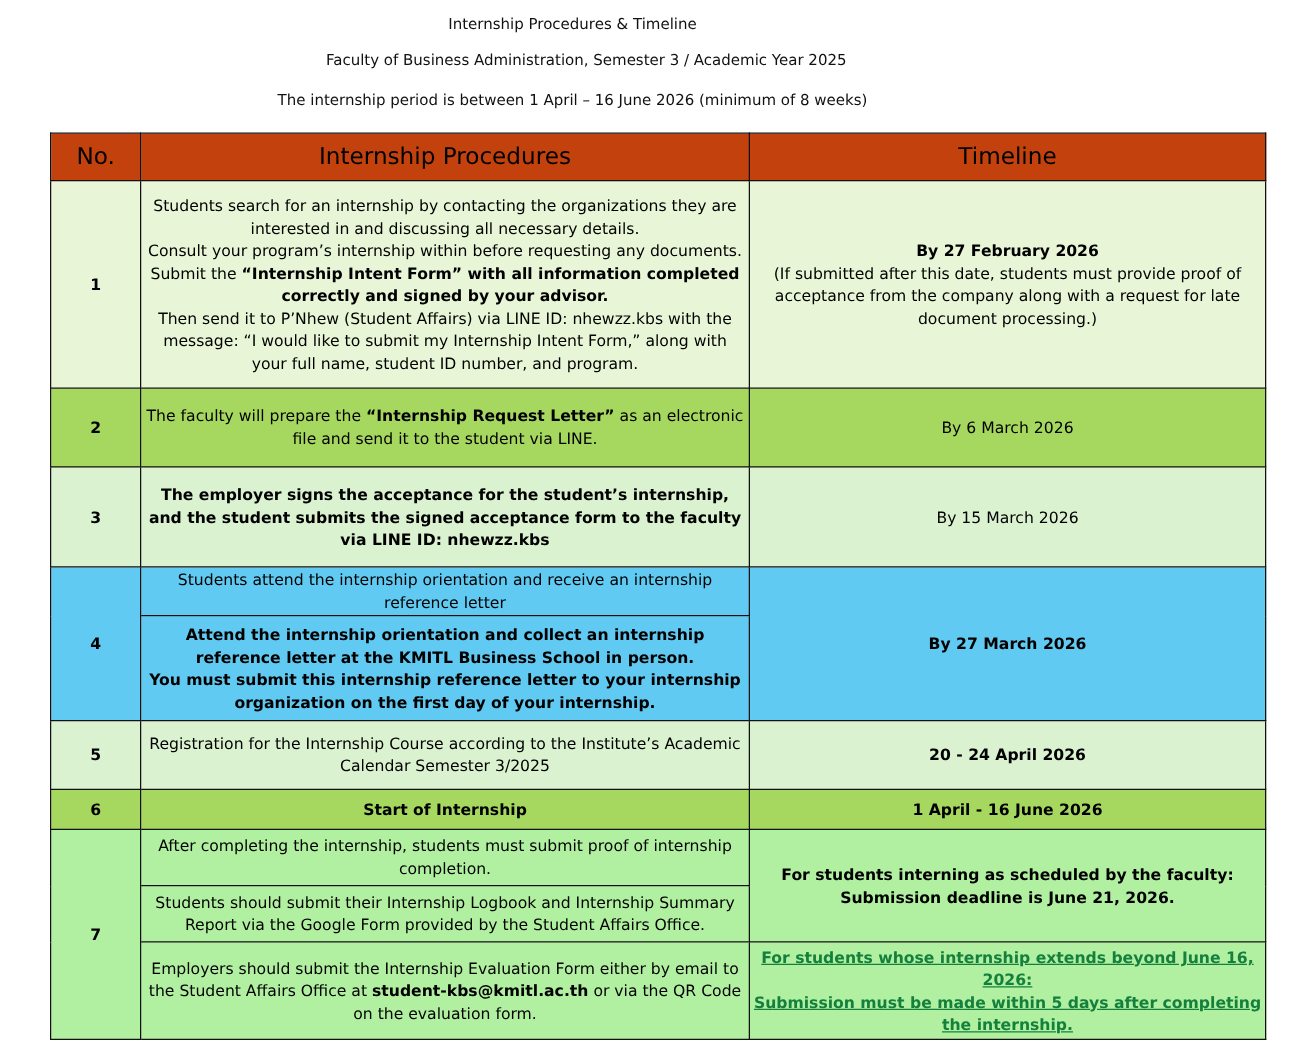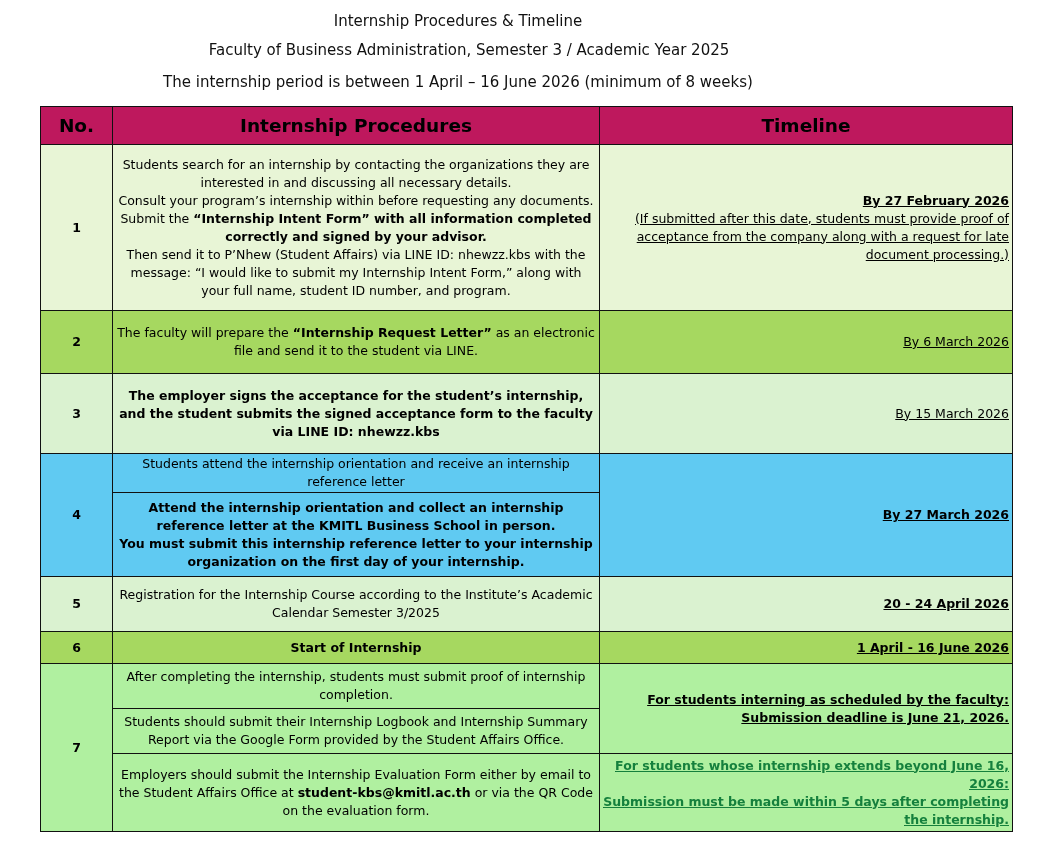--- a/index.html
+++ b/index.html
@@ -1,28 +1,28 @@
 <!DOCTYPE html>
 <html><head>
 <meta charset="utf-8">
 <style>
   html, body { margin:0; padding:0; background:#ffffff; }
   body { width:1047px; height:848px; position:relative; overflow:hidden;
          font-family:"DejaVu Sans", sans-serif; color:#000; }
-  .hdr { position:absolute; left:0; width:916px; text-align:center; font-size:15px; color:#111; }
+  .hdr { position:absolute; left:0; width:916px; text-align:center; font-size:12px; color:#111; }
   .h1 { top:12px; }
   .h2 { top:41px;padding-left:11px; }
   .h3 { top:73px; }
   table { position:absolute; left:40px; top:106px; border-collapse:collapse; table-layout:fixed;
           width:972px; font-size:12.5px; line-height:18px; }
   td, th { border:1.3px solid #111; padding:0 3px; vertical-align:middle;text-align:center; }
   col.c1 { width:72px; } col.c2 { width:487px; } col.c3 { width:413px; }
-  th { background:#be185d; font-weight:bold; font-size:18.5px; height:37px; text-align:center; }
+  th { background:#c2410c; font-weight:normal; font-size:18.5px; height:37px; text-align:center; }
   .no { text-align:center; font-weight:bold; }
-  .tl { text-align:right;text-decoration:underline; }
+  .tl { text-align:center; }
   .b { font-weight:bold; }
   .r1 { background:#e8f5d6; }
   .r2 { background:#a6d860; }
   .r3 { background:#daf2d0; }
   .r4 { background:#60caf2; }
   .r5 { background:#daf2d0; }
   .r6 { background:#a6d860; }
   .r7 { background:#b0f0a0; }
   .red { color:#15803d; font-weight:bold; text-decoration:underline; }
   .sub { display:block; }

